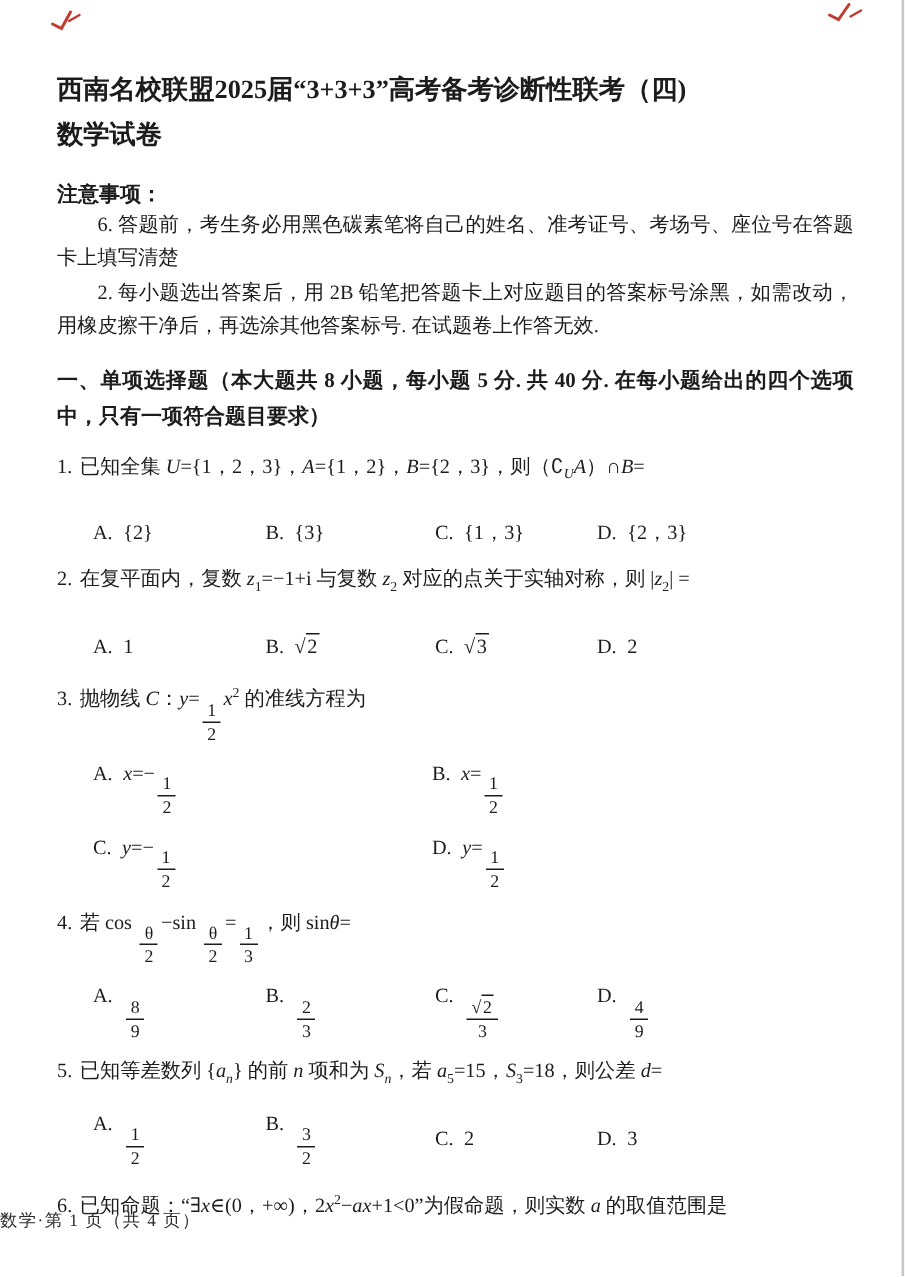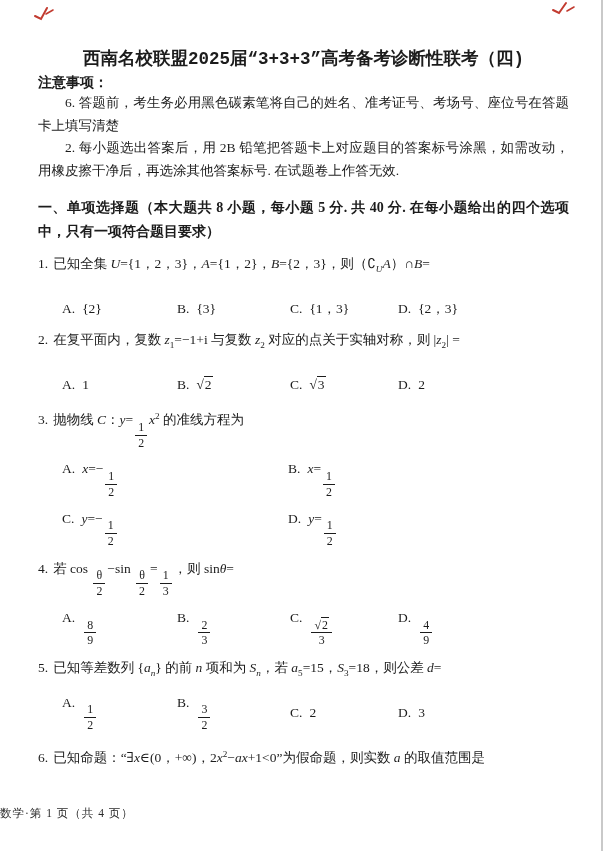--- a/index.html
+++ b/index.html
@@ -10,23 +10,23 @@
     color:#1c1c1c;
     font-family:"Liberation Serif","DejaVu Serif",serif;
     font-size:13.5px;
     overflow:hidden;
   }
   .page-edge{
     position:absolute;top:0;right:0;width:2px;height:851px;
     background:#c9c9c9;
   }
   .content{padding:46px 34px 0 38px;}
-  .title{text-align:center;font-weight:bold;font-size:17.5px;line-height:1.5;font-family:Liberation Mono, monospace;}
+  .title{font-weight:bold;font-size:17.5px;line-height:1.5;}
   .title .line2{margin-top:4px;font-size:17.5px;}
-  .notice-heading{font-weight:bold;font-size:14px;margin-top:2px;}
+  .notice-heading{font-weight:bold;font-size:14px;margin-top:18px;}
   .notice p{margin:0;text-indent:2em;line-height:22.5px;text-align:justify;}
   .section-heading{font-weight:bold;font-size:14px;margin:14px 0 0 0;line-height:24px;text-align:justify;}
   .question{margin:0;}
   .stem{margin:9px 0 0 0;line-height:22px;}
   .qnum{margin-right:5px;}
   .opts{display:flex;align-items:center;padding-left:24px;margin-top:18px;line-height:22px;}
   .opts.tall{margin-top:8px;}
   .row4 .opt:nth-child(1){flex:0 0 115px;}
   .row4 .opt:nth-child(2){flex:0 0 113px;}
   .row4 .opt:nth-child(3){flex:0 0 108px;}
@@ -63,20 +63,21 @@
   </svg>
   <svg class="corner-mark right" width="26" height="15" viewBox="0 0 26 15">
     <path d="M2 9 L8 12 L15 2" stroke="#c23b30" stroke-width="2" fill="none" stroke-linecap="round"></path>
     <path d="M16 10 L23 6" stroke="#c23b30" stroke-width="1.6" fill="none" stroke-linecap="round"></path>
   </svg>
 
   <div class="content">
 
     <div class="title">
       <div class="line1">西南名校联盟2025届“3+3+3”高考备考诊断性联考（四)</div>
+      <div class="line2">数学试卷</div>
     </div>
 
     <div class="notice">
       <div class="notice-heading">注意事项：</div>
       <p>6. 答题前，考生务必用黑色碳素笔将自己的姓名、准考证号、考场号、座位号在答题卡上填写清楚</p>
       <p>2. 每小题选出答案后，用 2B 铅笔把答题卡上对应题目的答案标号涂黑，如需改动，用橡皮擦干净后，再选涂其他答案标号. 在试题卷上作答无效.</p>
     </div>
 
     <p class="section-heading">一、单项选择题（本大题共 8 小题，每小题 5 分. 共 40 分. 在每小题给出的四个选项中，只有一项符合题目要求）</p>
 

